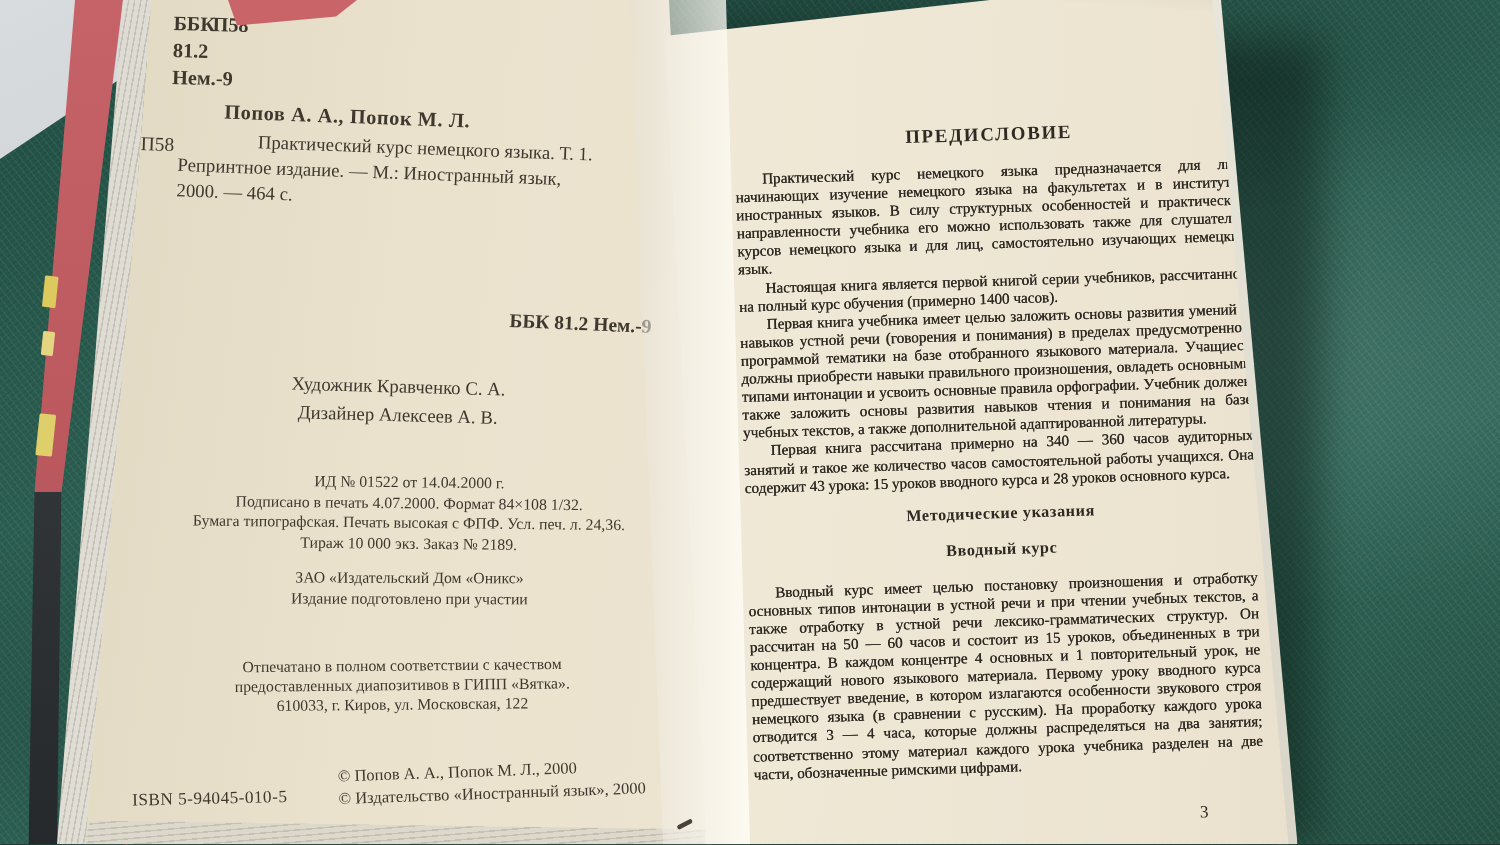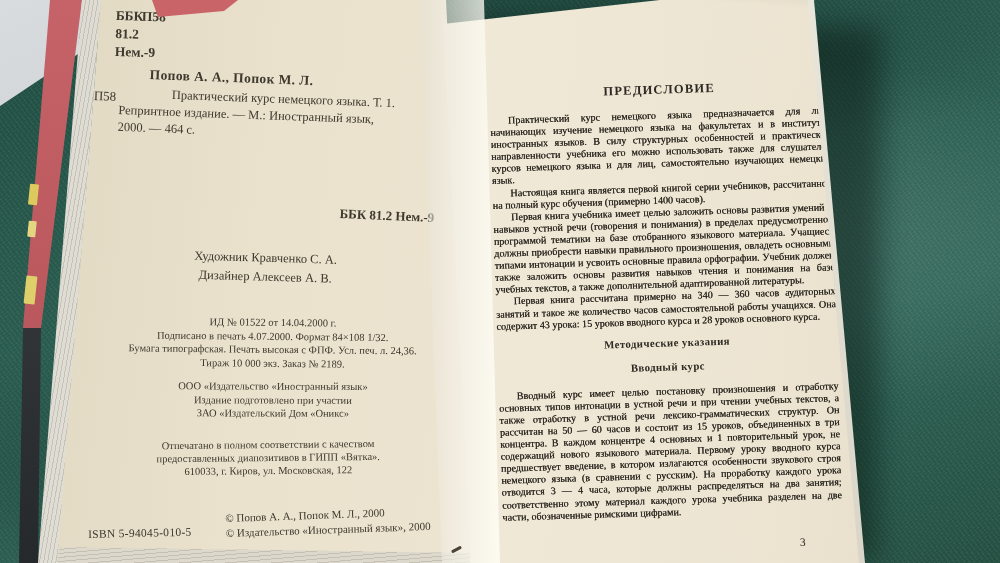--- a/index.html
+++ b/index.html
@@ -190,23 +190,22 @@
     </div>
 
     <div class="lp-block lp-imprint">
       <span class="line">ИД № 01522 от 14.04.2000 г.</span>
       <span class="line">Подписано в печать 4.07.2000. Формат 84×108 1/32.</span>
       <span class="line">Бумага типографская. Печать высокая с ФПФ. Усл. печ. л. 24,36.</span>
       <span class="line">Тираж 10 000 экз. Заказ № 2189.</span>
     </div>
 
     <div class="lp-block lp-publisher">
-      <span class="line">ООО «Издательство «Иностранный язык»</span>
+      <span class="line">ЗАО «Издательский Дом «Оникс»</span>
       <span class="line">Издание подготовлено при участии</span>
-      <span class="line">ЗАО «Издательский Дом «Оникс»</span>
     </div>
 
     <div class="lp-block lp-printing">
       <span class="line">Отпечатано в полном соответствии с качеством</span>
       <span class="line">предоставленных диапозитивов в ГИПП «Вятка».</span>
       <span class="line">610033, г. Киров, ул. Московская, 122</span>
     </div>
 
     <div class="lp-isbn">ISBN 5-94045-010-5</div>
 

